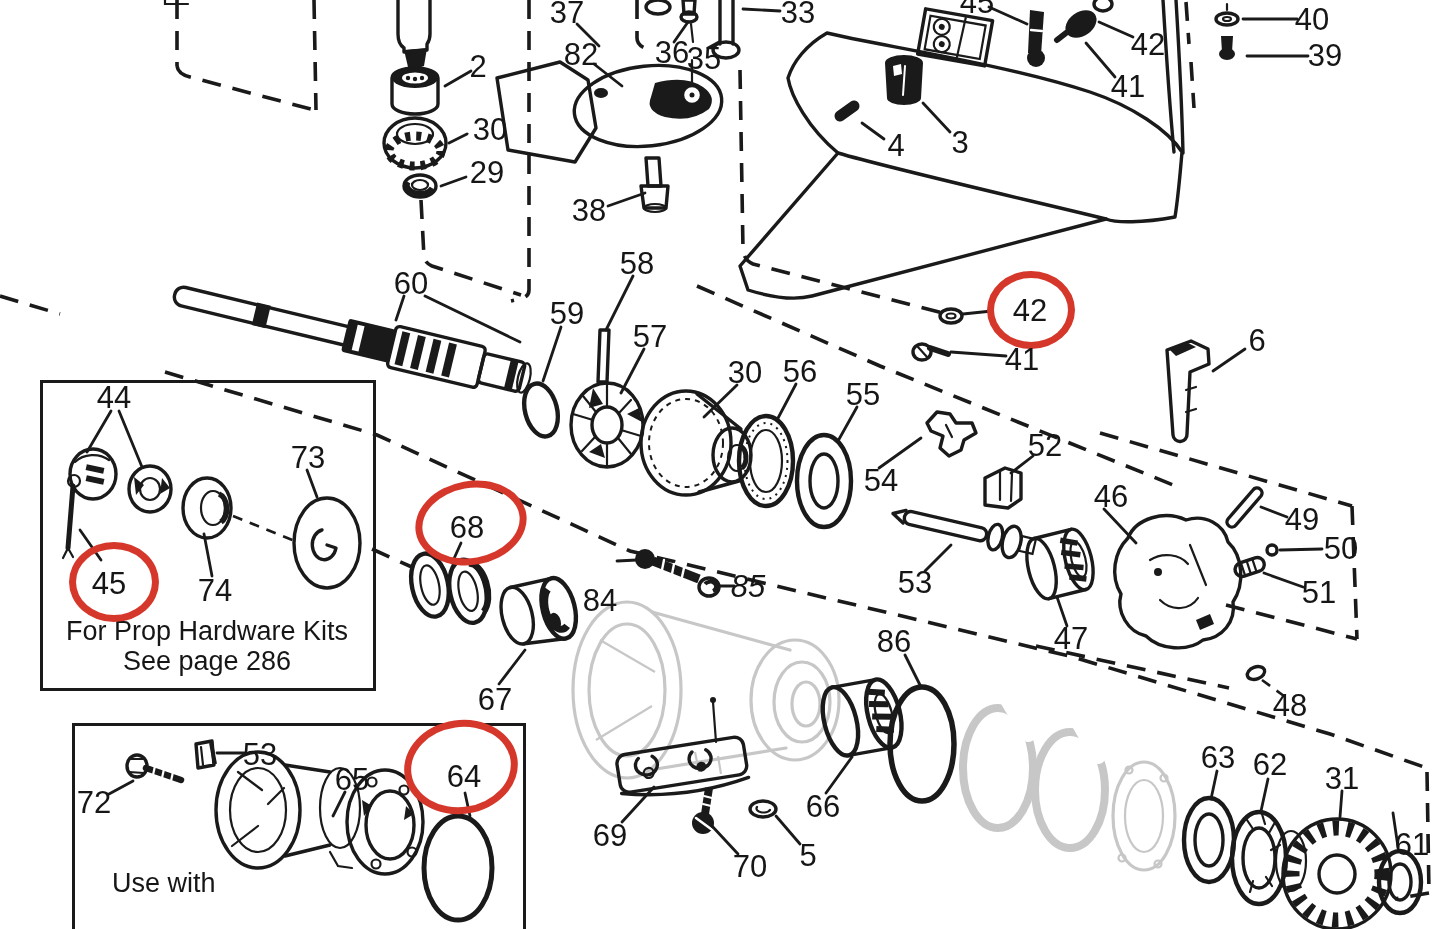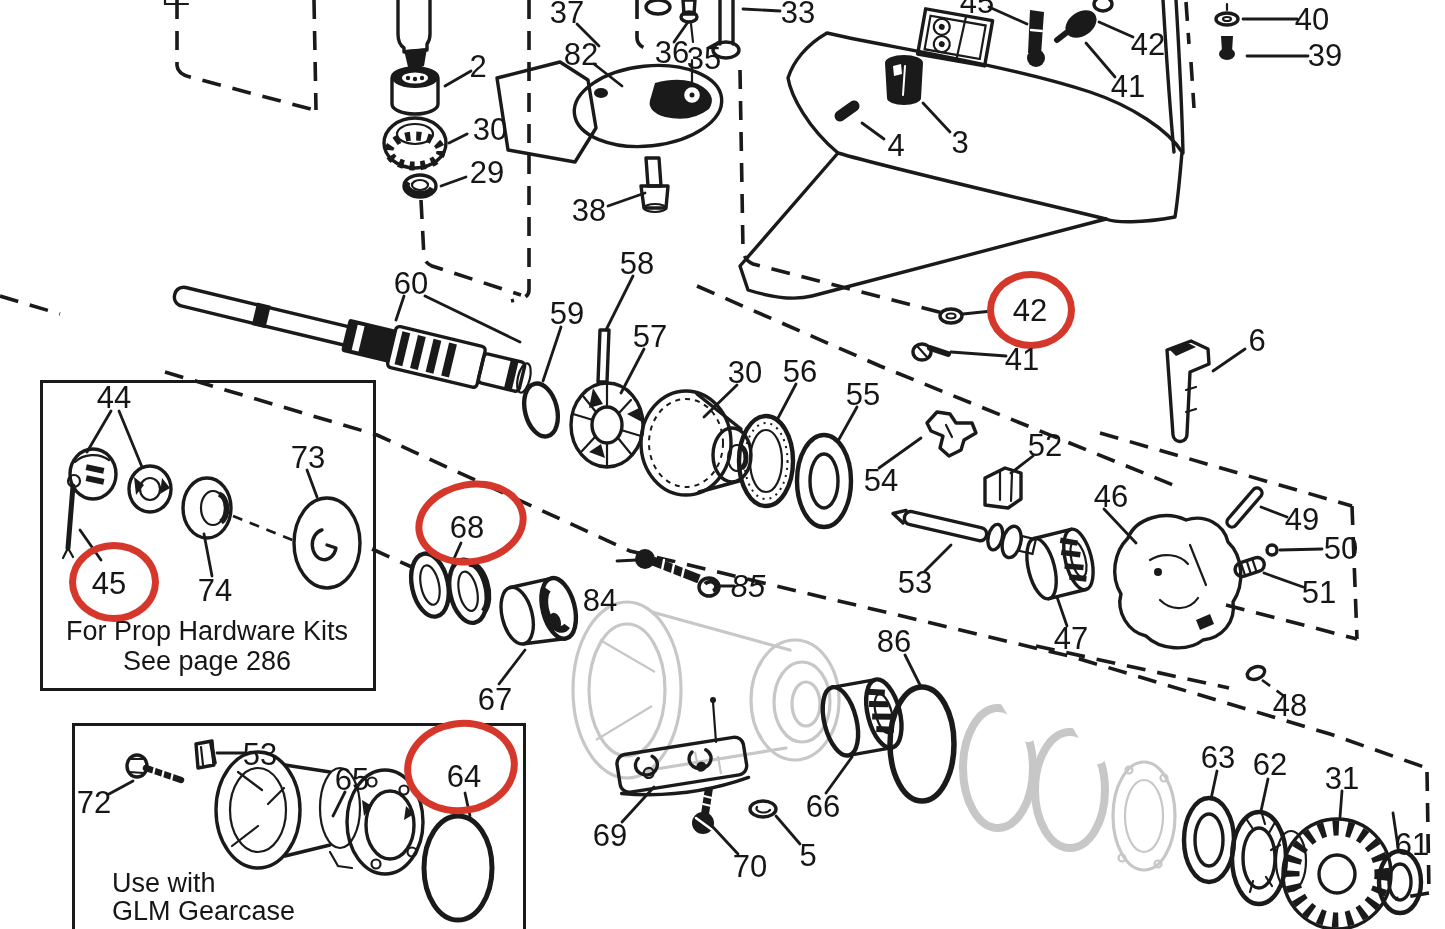--- a/index.html
+++ b/index.html
@@ -447,21 +447,20 @@
       <path class="ldr" d="M465,793 L470,816"></path>
     </g>
   </svg>
 
   <div class="inset" style="left:40px;top:380px;width:330px;height:305px;"></div>
   <div class="inset" style="left:72px;top:723px;width:448px;height:240px;"></div>
 
   <div class="caption cap-center" style="left:207px;top:632px;">For Prop Hardware Kits</div>
   <div class="caption cap-center" style="left:207px;top:662px;">See page 286</div>
   <div class="caption" style="left:112px;top:868px;">Use with</div>
-  <div class="caption" style="left:112px;top:896px;">GLM Gearcase</div>
 
   <div id="highlight-layer" style="position:absolute;left:0;top:0;width:100%;height:100%;">
       <div class="hl" style="left: 114px; top: 582px; width: 76px; height: 66px; transform: translate(-50%, -50%) rotate(0deg);"></div>
       <div class="hl" style="left: 471px; top: 523px; width: 98px; height: 70px; transform: translate(-50%, -50%) rotate(-10deg);"></div>
       <div class="hl" style="left: 1031px; top: 310px; width: 74px; height: 64px; transform: translate(-50%, -50%) rotate(0deg);"></div>
       <div class="hl" style="left: 461px; top: 767px; width: 100px; height: 80px; transform: translate(-50%, -50%) rotate(-8deg);"></div>
     </div>
   <div id="label-layer" style="position:absolute;left:0;top:0;width:100%;height:100%;">
       <div class="plabel" style="left: 478px; top: 66px;">2</div>
       <div class="plabel" style="left: 490px; top: 129px;">30</div>

